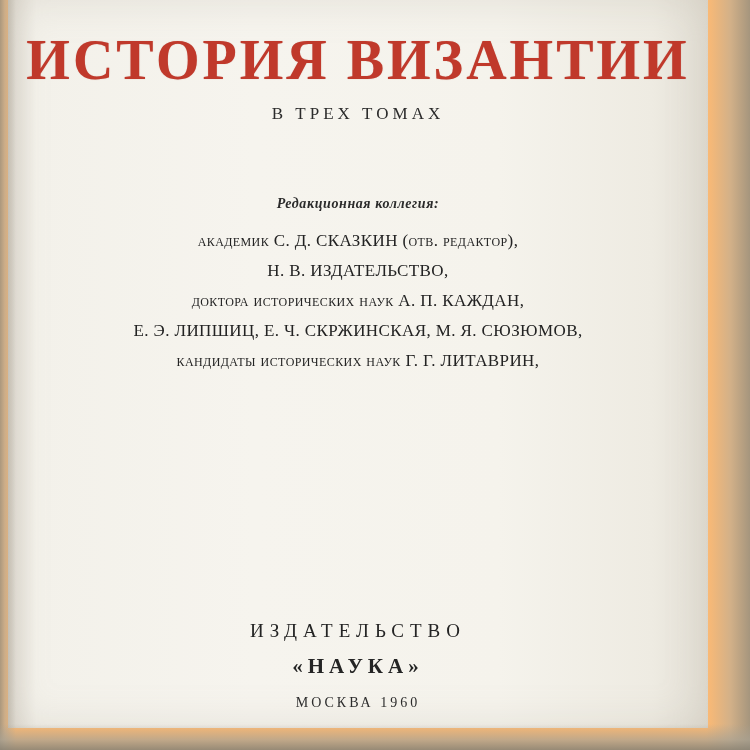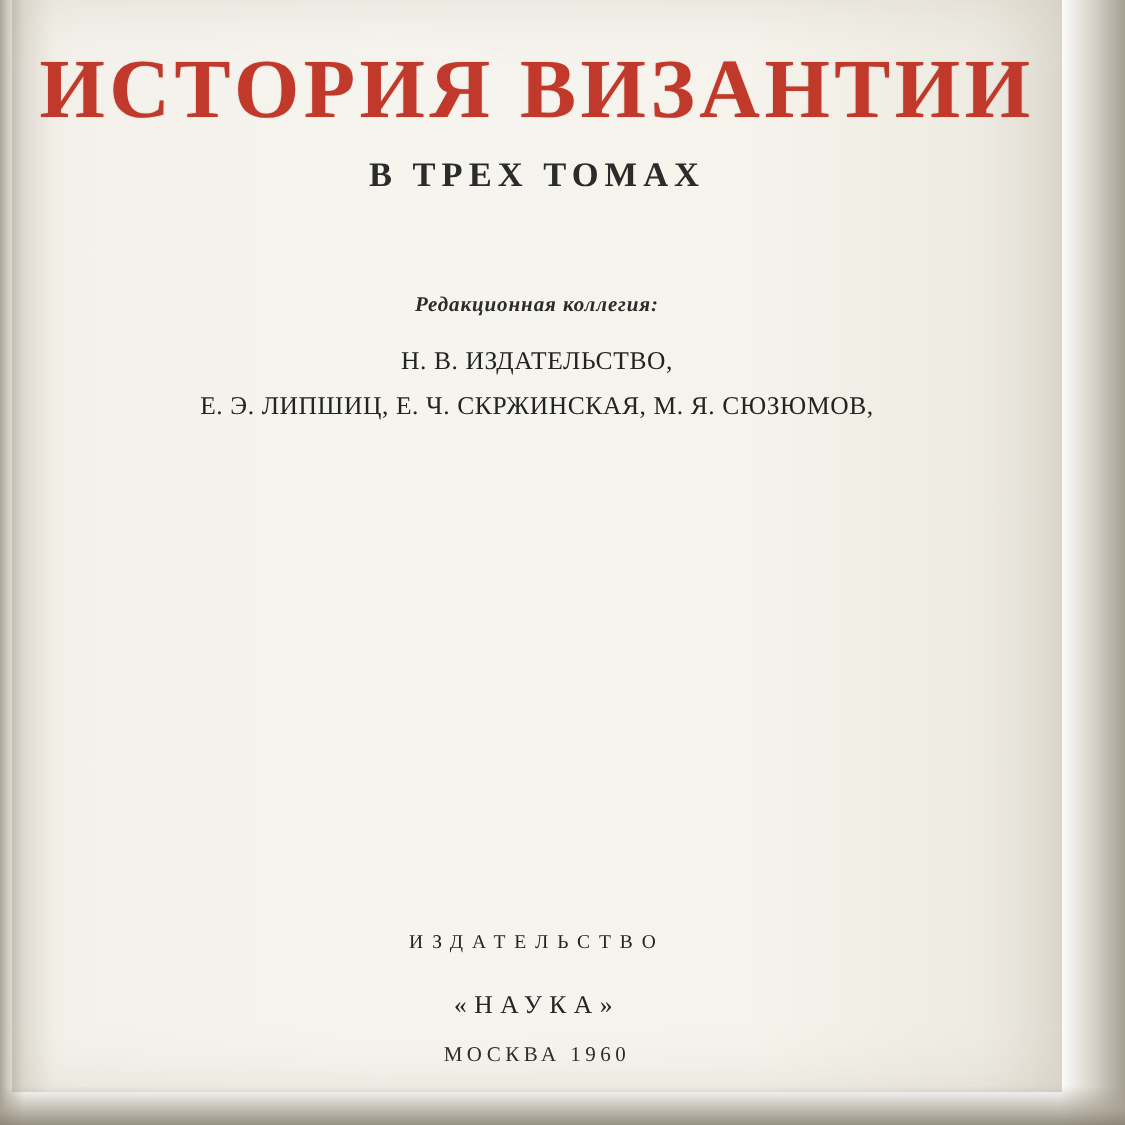--- a/index.html
+++ b/index.html
@@ -11,21 +11,21 @@
     height: 750px;
     background: #d8d5cf;
     font-family: "Liberation Serif", serif;
     overflow: hidden;
   }
 
   #page {
     position: relative;
     width: 750px;
     height: 750px;
-    background: #ffffff;
+    background: #fdba74;
   }
 
   
   #paper {
     position: absolute;
     left: 8px;
     top: 0px;
     width: 700px;
     height: 728px;
     background:
@@ -87,23 +87,23 @@
     line-height: 1.0;
     text-shadow: 0 0 1px rgba(160,60,45,0.35);
   }
 
   .subtitle {
     position: absolute;
     top: 104px;
     left: 0;
     width: 700px;
     color: #2b2b2b;
-    font-size: 23px;
+    font-size: 17px;
     letter-spacing: 4px;
-    font-weight: 700;
+    font-weight: 400;
   }
 
   .board {
     position: absolute;
     top: 196px;
     left: 0;
     width: 700px;
   }
 
   .board-heading {
@@ -124,30 +124,30 @@
     font-variant: small-caps;
   }
 
   .imprint {
     position: absolute;
     top: 620px;
     left: 0;
     width: 700px;
   }
   .publisher {
-    font-size: 13px;
+    font-size: 19px;
     letter-spacing: 6px;
     color: #242424;
-    margin-bottom: 24px;
+    margin-bottom: 12px;
   }
   .publisher-name {
-    font-size: 17px;
+    font-size: 21px;
     letter-spacing: 5px;
     color: #242424;
-    font-weight: 400;
+    font-weight: 700;
     margin-bottom: 16px;
   }
   .city-year {
     font-size: 14px;
     letter-spacing: 3px;
     color: #2c2c2c;
   }
 </style>
 </head>
 <body>
@@ -161,22 +161,25 @@
 
   <div id="content">
 
     <div class="title">ИСТОРИЯ ВИЗАНТИИ</div>
 
     <div class="subtitle">В ТРЕХ ТОМАХ</div>
 
     <div class="board">
       <div class="board-heading">Редакционная коллегия:</div>
 
+      <div class="board-line">академик С. Д. СКАЗКИН (отв. редактор),</div>
       <div class="board-line">Н. В. ИЗДАТЕЛЬСТВО,</div>
+      <div class="board-line">доктора исторических наук А. П. КАЖДАН,</div>
       <div class="board-line">Е. Э. ЛИПШИЦ, Е. Ч. СКРЖИНСКАЯ, М. Я. СЮЗЮМОВ,</div>
+      <div class="board-line">кандидаты исторических наук Г. Г. ЛИТАВРИН,</div>
     </div>
 
     <div class="imprint">
       <div class="publisher">ИЗДАТЕЛЬСТВО</div>
       <div class="publisher-name">«НАУКА»</div>
       <div class="city-year">МОСКВА 1960</div>
     </div>
 
   </div>
 </div>

